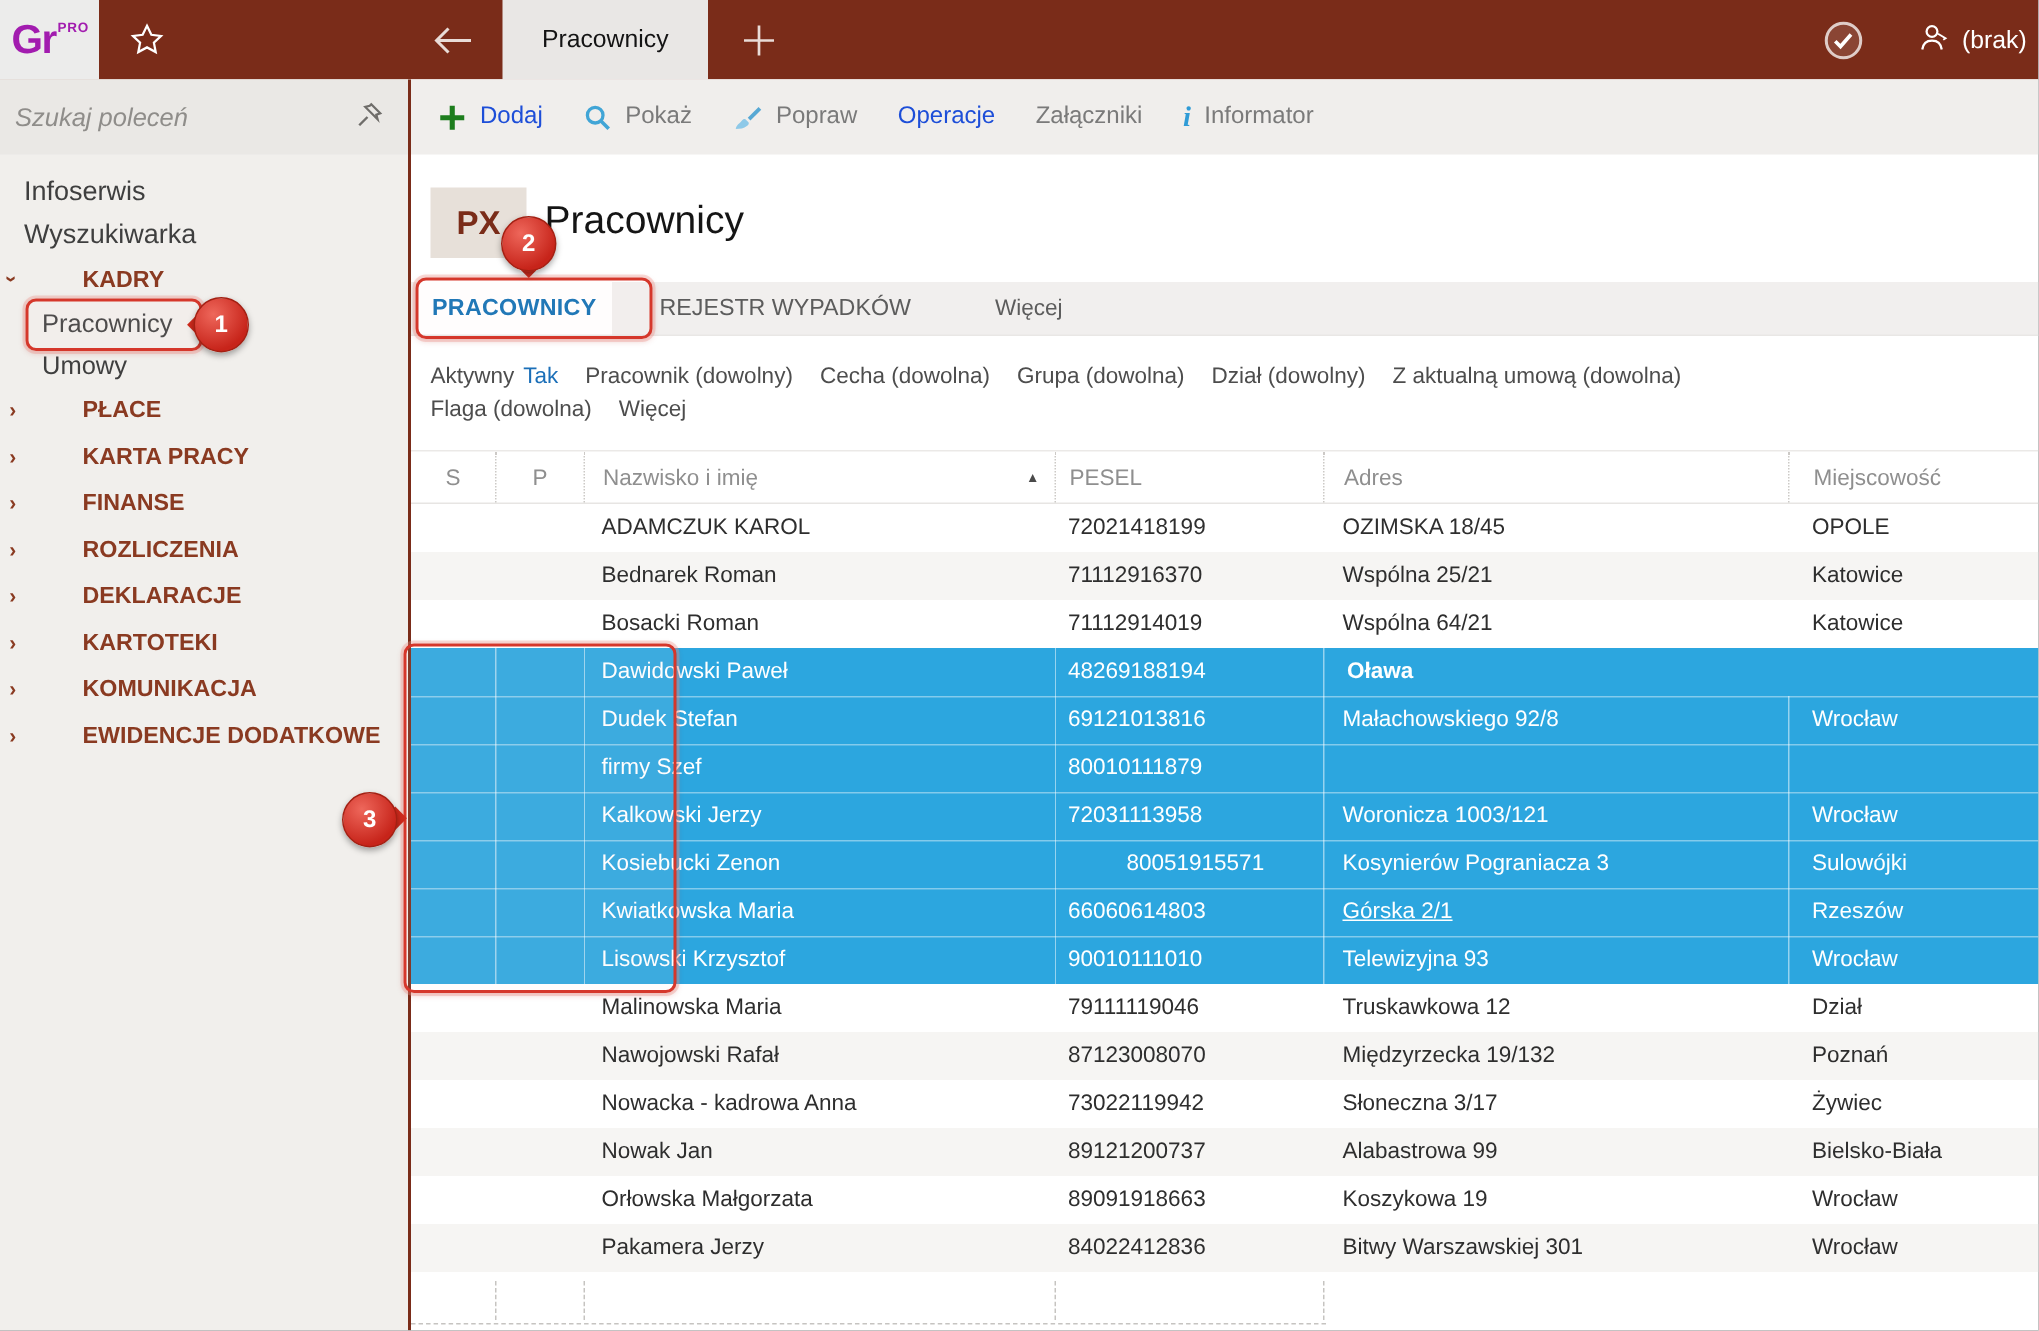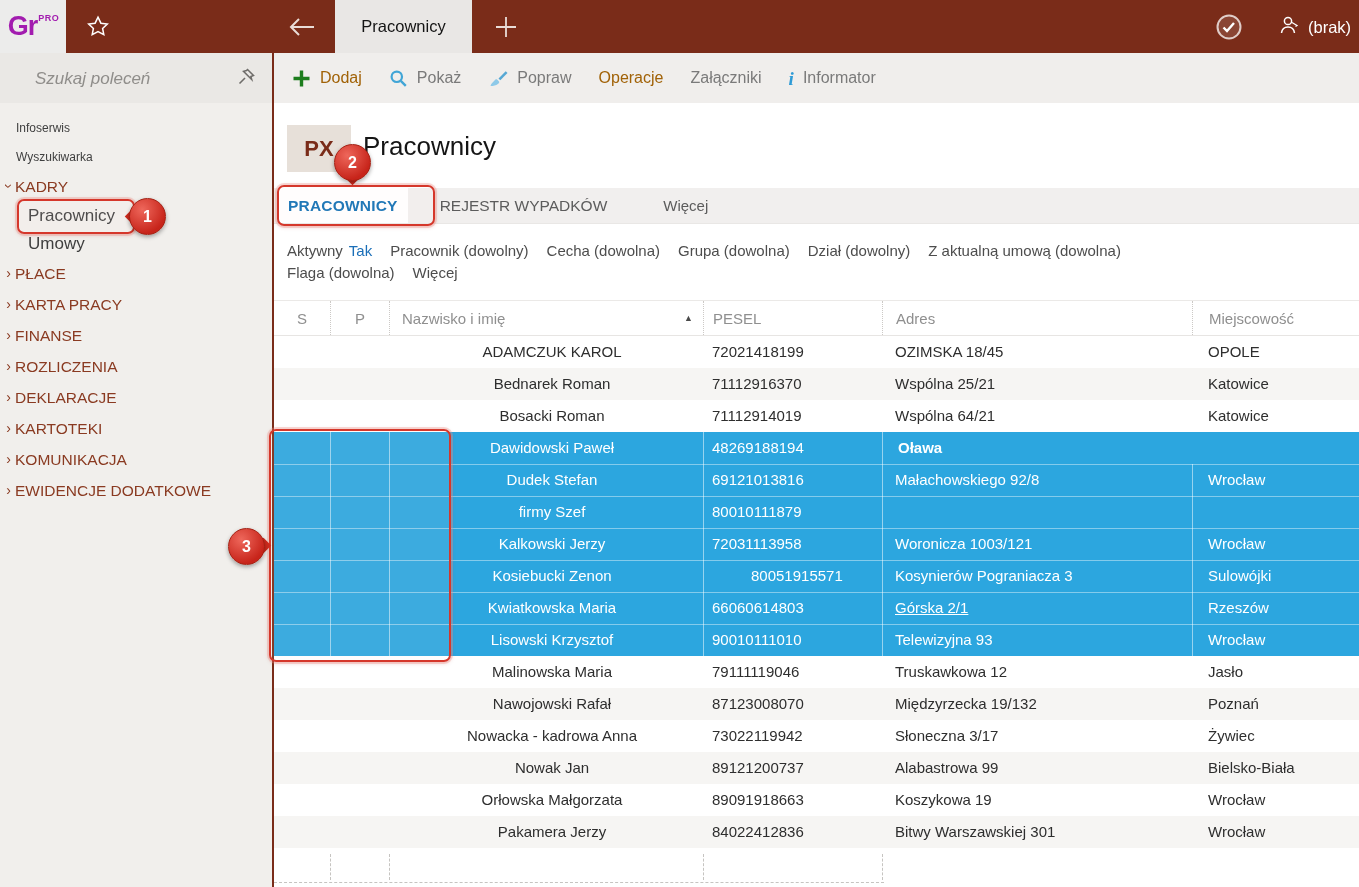--- a/index.html
+++ b/index.html
@@ -17,38 +17,38 @@
   .tab-active-win{position:absolute;left:335px;top:0;width:137px;height:53px;background:#e9e7e5;
         display:flex;align-items:center;justify-content:center;font-size:16.5px;color:#141414;}
   .plus-ic{left:493px;top:14px;width:26px;height:26px;}
   .check-ic{left:1213px;top:11px;width:32px;height:32px;}
   .user-box{position:absolute;left:1277px;top:12px;height:30px;display:flex;align-items:center;
         gap:7px;color:#fff;font-size:16.5px;cursor:pointer;}
   
   .sidebar{position:absolute;left:0;top:53px;width:274px;height:834px;background:#f1efec;
         box-sizing:border-box;border-right:2px solid #7a2c19;}
   .side-search{position:relative;height:50px;background:#eae8e5;}
-  .side-search input{position:absolute;left:33px;top:10px;width:210px;height:30px;border:none;
+  .side-search input{position:absolute;left:8px;top:10px;width:210px;height:30px;border:none;
         background:transparent;outline:none;font-family:inherit;font-size:17px;font-style:italic;color:#555;}
   .side-search input::placeholder{color:#8f8d8a;font-style:italic;}
   .pin{position:absolute;right:16px;top:14px;width:20px;height:20px;}
   .nav{position:absolute;left:0;top:60px;width:100%;}
   .side-item{display:flex;align-items:center;cursor:pointer;white-space:nowrap;}
-  .side-item.item{height:29px;padding-left:16px;font-size:12px;color:#3f3f3f;}
-  .side-item.group{height:31px;padding-left:2px;font-size:15.5px;font-weight:normal;color:#8a3a21;}
+  .side-item.item{height:29px;padding-left:16px;font-size:18px;color:#3f3f3f;}
+  .side-item.group{height:31px;padding-left:2px;font-size:15.5px;font-weight:bold;color:#8a3a21;gap:40px;}
   .side-item.child{height:28px;padding-left:28px;font-size:17px;color:#3f3f3f;}
   .chev{width:13px;display:inline-block;text-align:center;font-size:14px;color:#8a3a21;
         transform:translateY(-1px);} 
   .chev.expanded{transform:rotate(90deg) translateX(-1px);}
   
   .main{position:absolute;left:274px;top:53px;width:1085px;height:834px;background:#fff;}
   .toolbar{position:absolute;left:0;top:0;width:100%;height:50px;background:#f0eeec;
         display:flex;align-items:center;padding-left:18px;gap:27px;box-sizing:border-box;}
   .tb-item{display:flex;align-items:center;gap:9px;font-size:16px;color:#7a7a7a;cursor:pointer;}
-  .tb-item.strong{color:#a16207;}
+  .tb-item.strong{color:#1d4ed8;}
   .tb-item .ic{display:flex;align-items:center;}
   .px-badge{position:absolute;left:13px;top:72px;width:64px;height:47px;background:#e7e0d9;
         color:#7a2c19;font-size:22px;font-weight:bold;display:flex;align-items:center;justify-content:center;}
   .page-title{position:absolute;left:89px;top:78px;font-size:26px;color:#151515;}
   .tabstrip{position:absolute;left:0;top:135px;width:100%;height:36px;background:#f1efee;
         display:flex;align-items:stretch;border-bottom:1px solid #e9e7e5;box-sizing:border-box;}
   .vtab{display:flex;align-items:center;padding:0 14px;font-size:15.5px;color:#5c5c5c;cursor:pointer;}
   .vtab.active{background:#fff;color:#0f6fb4;font-weight:bold;margin-left:4px;padding:0 10px;letter-spacing:.2px;}
   .vtab.t1{margin-left:18px;}
   .vtab.more{margin-left:28px;font-size:15px;}
@@ -65,21 +65,21 @@
   .th.c0,.th.c1{justify-content:center;}
   .th.c2{padding-left:12px;}.th.c3{padding-left:9px;}.th.c4{padding-left:13px;}.th.c5{padding-left:16px;}
   .sort{margin-left:auto;margin-right:10px;font-size:9px;color:#4a4a4a;}
   .tbody{position:absolute;left:0;top:283px;width:100%;}
   .trow{display:flex;height:32px;font-size:15px;color:#2e2e2e;cursor:pointer;}
   .trow:nth-child(even){background:#f6f5f3;}
   .trow.sel{background:#2ca6df;color:#fff;}
   .trow.sel + .trow.sel{box-shadow:inset 0 1px 0 rgba(255,255,255,.42);}
   .cell{box-sizing:border-box;line-height:32px;white-space:nowrap;overflow:hidden;}
   .trow.sel .cell + .cell{box-shadow:inset 1px 0 0 rgba(255,255,255,.5);}
-  .cell.c2{padding-left:12px;text-align:center;}.cell.c3{padding-left:9px;}.cell.c4{padding-left:13px;}.cell.c5{padding-left:16px;}
+  .cell.c2{padding-left:12px;}.cell.c3{padding-left:9px;}.cell.c4{padding-left:13px;}.cell.c5{padding-left:16px;}
   .newrow{position:absolute;left:0;top:795px;width:100%;height:36px;}
   .dash-v{position:absolute;top:6px;height:26px;border-left:1px dashed #c6c4c1;}
   .dash-h{position:absolute;left:0;top:34px;width:610px;border-top:1px dashed #c6c4c1;}
   
   .ann-rect{position:absolute;border:2.5px solid #d5372b;border-radius:7px;
         box-shadow:0 0 0 2px rgba(238,150,140,.35),0 1px 4px rgba(180,40,30,.25);
         background:rgba(255,235,232,.08);pointer-events:none;z-index:5;}
   .ann-tail{position:absolute;width:11px;height:11px;background:#cf2a1d;transform:rotate(45deg);z-index:6;}
   .ann-circle{position:absolute;width:35px;height:35px;border-radius:50%;z-index:7;
         background:radial-gradient(circle at 35% 30%, #ee675b, #c7241a 72%);
@@ -354,21 +354,21 @@
           <div class="cell c3" style="width: 179px;">90010111010</div>
           <div class="cell c4" style="width: 310px;">Telewizyjna 93</div>
           <div class="cell c5" style="width: 167px;">Wrocław</div>
         </div>
         <div class="trow">
           <div class="cell c0" style="width: 56px;"></div>
           <div class="cell c1" style="width: 59px;"></div>
           <div class="cell c2" style="width: 314px;">Malinowska Maria</div>
           <div class="cell c3" style="width: 179px;">79111119046</div>
           <div class="cell c4" style="width: 310px;">Truskawkowa 12</div>
-          <div class="cell c5" style="width: 167px;">Jasło</div>
+          <div class="cell c5" style="width: 167px;">Dział</div>
         </div>
         <div class="trow">
           <div class="cell c0" style="width: 56px;"></div>
           <div class="cell c1" style="width: 59px;"></div>
           <div class="cell c2" style="width: 314px;">Nawojowski Rafał</div>
           <div class="cell c3" style="width: 179px;">87123008070</div>
           <div class="cell c4" style="width: 310px;">Międzyrzecka 19/132</div>
           <div class="cell c5" style="width: 167px;">Poznań</div>
         </div>
         <div class="trow">

